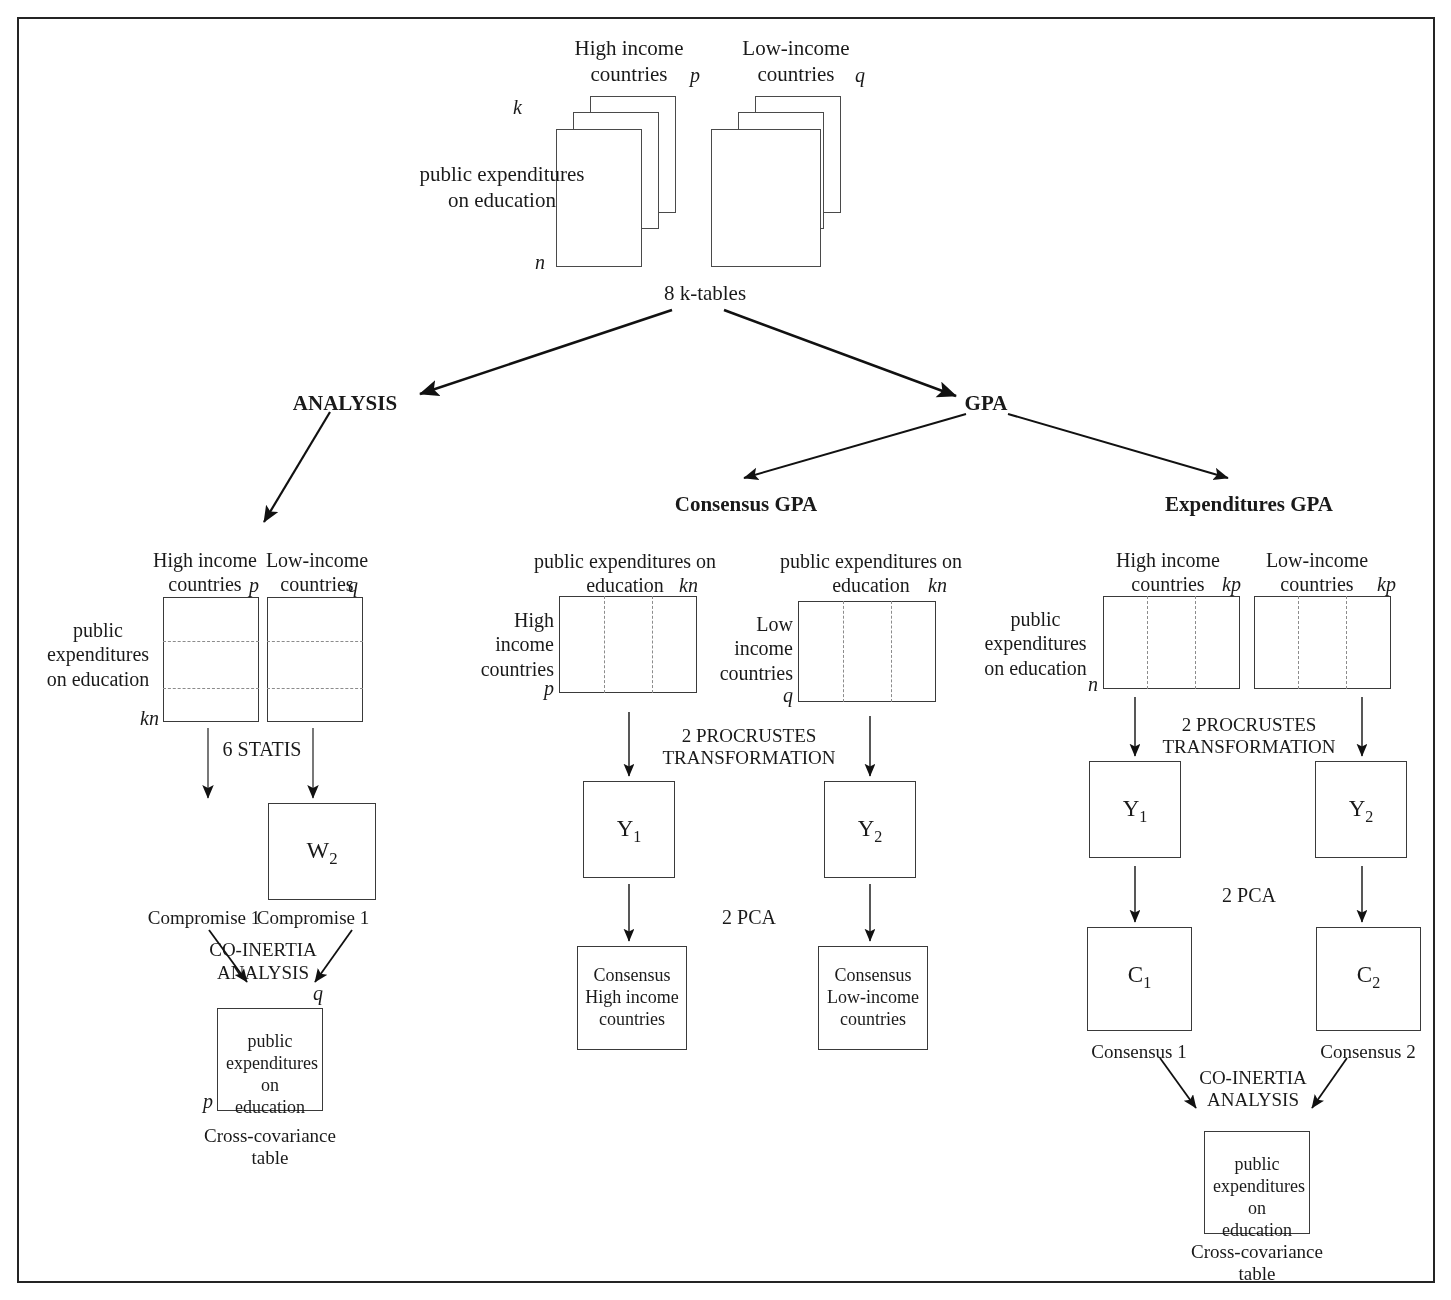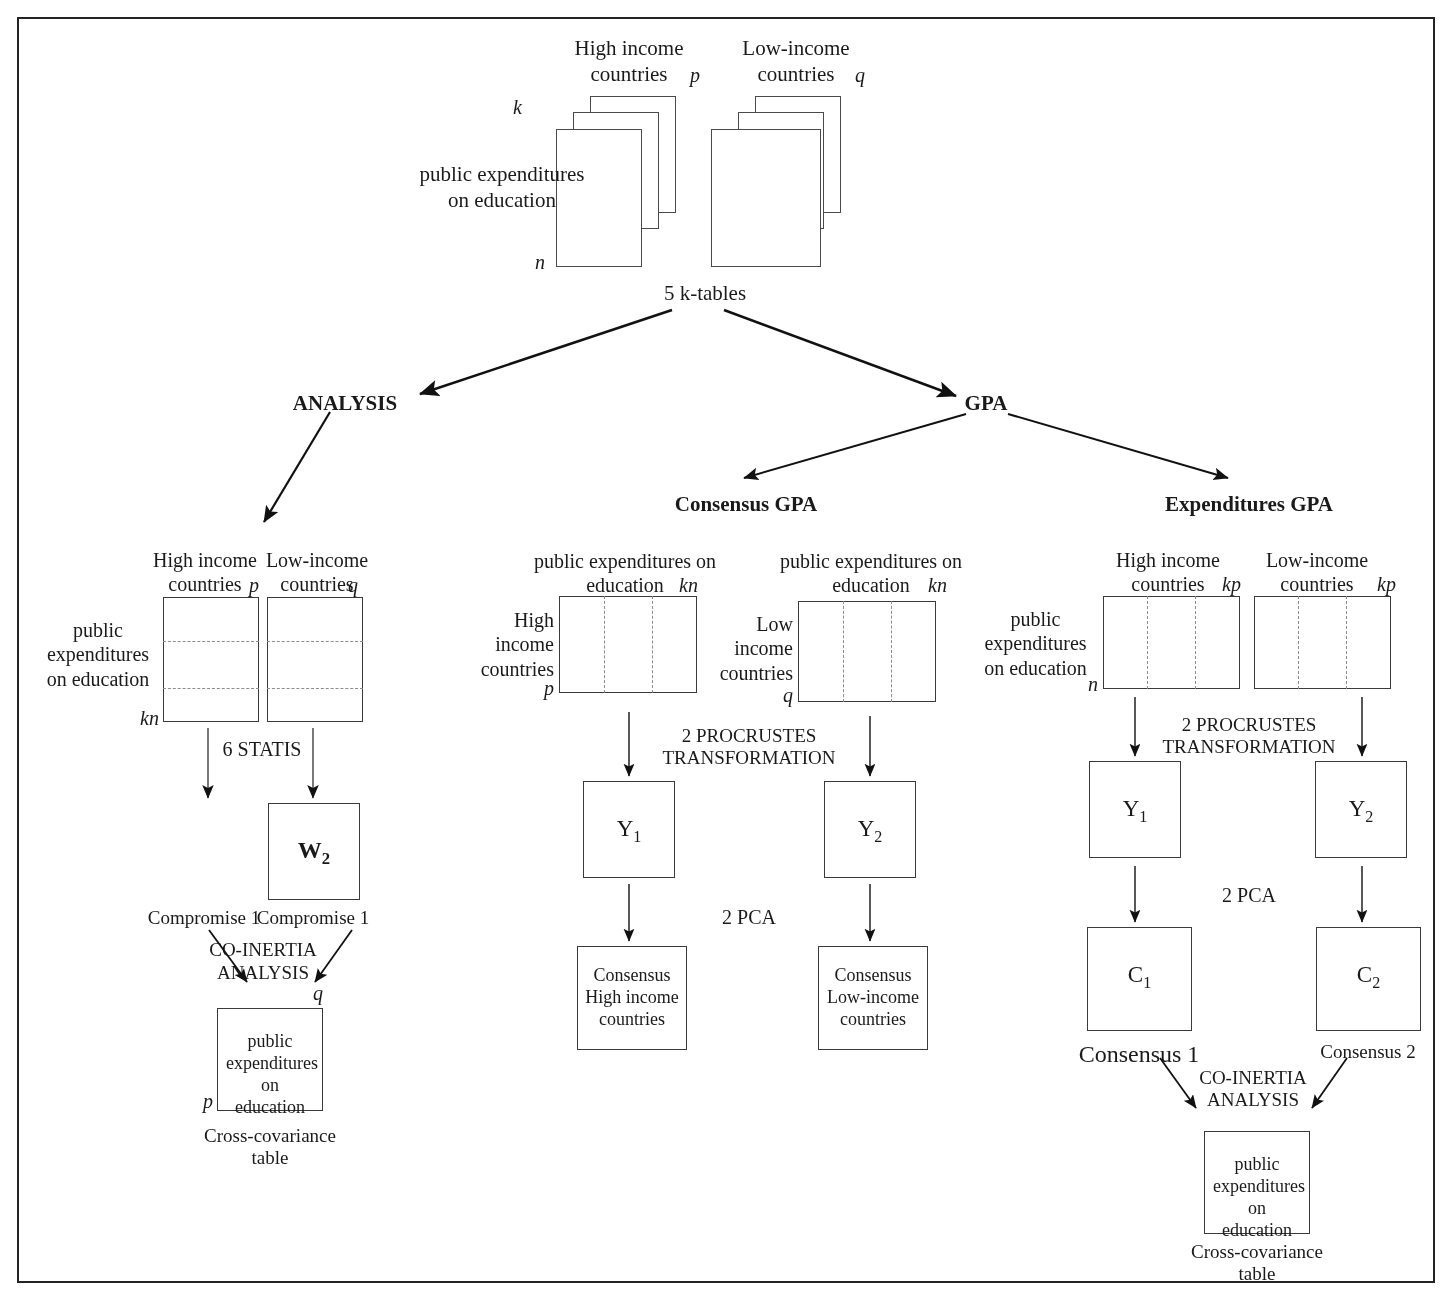--- a/index.html
+++ b/index.html
@@ -39,21 +39,21 @@
   <div class="card" style="left:590px;top:96px;width:86px;height:117px;"></div>
   <div class="card" style="left:573px;top:112px;width:86px;height:117px;"></div>
   <div class="card" style="left:556px;top:129px;width:86px;height:138px;"></div>
 
   <div class="card" style="left:755px;top:96px;width:86px;height:117px;"></div>
   <div class="card" style="left:738px;top:112px;width:86px;height:117px;"></div>
   <div class="card" style="left:711px;top:129px;width:110px;height:138px;"></div>
 
   <div class="t ctr" style="left:502px;top:162px;font-size:21px;white-space:normal;width:170px;text-align:center;">public expenditures on education</div>
 
-  <div class="t ctr" style="left:705px;top:281px;font-size:21px;">5 k-tables</div>
+  <div class="t ctr" style="left:705px;top:281px;font-size:21px;">8 k-tables</div>
 
   <div class="t ctr bold" style="left:345px;top:391px;font-size:21px;">ANALYSIS</div>
   <div class="t ctr bold" style="left:986px;top:391px;font-size:21px;">GPA</div>
   <div class="t ctr bold" style="left:746px;top:492px;font-size:21px;">Consensus GPA</div>
   <div class="t ctr bold" style="left:1249px;top:492px;font-size:21px;">Expenditures GPA</div>
 
   <div class="t ctr" style="left:205px;top:548px;font-size:20px;white-space:normal;width:125px;text-align:center;">High income countries</div>
   <div class="t ctr" style="left:317px;top:548px;font-size:20px;white-space:normal;width:120px;text-align:center;">Low-income countries</div>
   <div class="t ital" style="left:249px;top:573px;font-size:20px;">p</div>
   <div class="t ital" style="left:348px;top:573px;font-size:20px;">q</div>
@@ -64,21 +64,21 @@
 
   <div class="box" style="left:267px;top:597px;width:96px;height:125px;"></div>
   <div class="dashH" style="left:267px;top:641px;width:96px;"></div>
   <div class="dashH" style="left:267px;top:688px;width:96px;"></div>
 
   <div class="t rgt" style="left:158px;top:618px;font-size:20px;white-space:normal;width:120px;text-align:center;">public expenditures on education</div>
   <div class="t ital rgt" style="left:159px;top:706px;font-size:20px;">kn</div>
 
   <div class="t ctr" style="left:262px;top:737px;font-size:20px;">6 STATIS</div>
 
-  <div class="box" style="left:268px;top:803px;width:92px;height:97px;font-weight:bold;">
+  <div class="box" style="left:268px;top:803px;width:108px;height:97px;">
     <div class="boxtxt" style="top:32px;font-size:24px;">
       <span>W</span><span class="sub">2</span>
     </div>
   </div>
 
   <div class="t ctr" style="left:204px;top:906px;font-size:19px;">Compromise 1</div>
   <div class="t ctr" style="left:313px;top:906px;font-size:19px;">Compromise 1</div>
 
   <div class="t ctr" style="left:263px;top:938px;font-size:19px;">CO-INERTIA</div>
   <div class="t ctr" style="left:263px;top:961px;font-size:19px;">ANALYSIS</div>
@@ -181,21 +181,21 @@
     <div class="boxtxt" style="top:33px;font-size:23px;">
       <span>C</span><span class="sub">1</span>
     </div>
   </div>
   <div class="box" style="left:1316px;top:927px;width:105px;height:104px;">
     <div class="boxtxt" style="top:33px;font-size:23px;">
       <span>C</span><span class="sub">2</span>
     </div>
   </div>
 
-  <div class="t ctr" style="left:1139px;top:1040px;font-size:24px;">Consensus 1</div>
+  <div class="t ctr" style="left:1139px;top:1040px;font-size:19px;">Consensus 1</div>
   <div class="t ctr" style="left:1368px;top:1040px;font-size:19px;">Consensus 2</div>
 
   <div class="t ctr" style="left:1253px;top:1066px;font-size:19px;">CO-INERTIA</div>
   <div class="t ctr" style="left:1253px;top:1088px;font-size:19px;">ANALYSIS</div>
 
   <div class="box" style="left:1204px;top:1131px;width:106px;height:103px;">
     <div class="boxtxt" style="top:22px;font-size:18px;white-space:normal;padding:0 8px;">
       <span>public expenditures on education</span>
     </div>
   </div>

